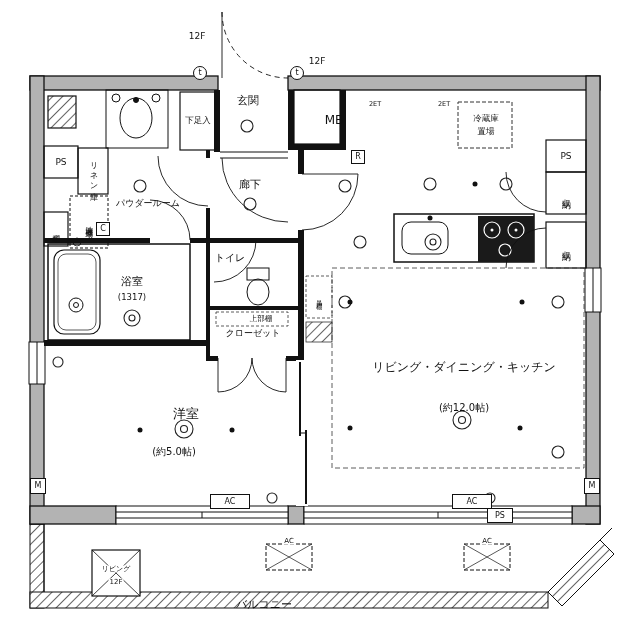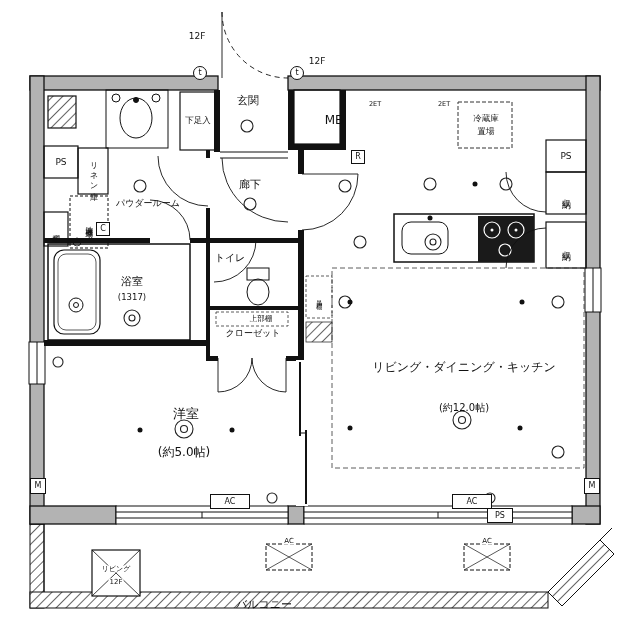--- a/index.html
+++ b/index.html
@@ -215,21 +215,21 @@
 <div class="lbl" style="left:248px;top:100px;font-size:11px;">玄関</div>
 <div class="lbl" style="left:250px;top:184px;font-size:11px;">廊下</div>
 <div class="lbl" style="left:148px;top:203px;font-size:9px;">パウダールーム</div>
 <div class="lbl" style="left:132px;top:281px;font-size:11px;">浴室</div>
 <div class="lbl" style="left:132px;top:297px;font-size:8.5px;">(1317)</div>
 <div class="lbl" style="left:230px;top:258px;font-size:10px;">トイレ</div>
 <div class="lbl" style="left:253px;top:333px;font-size:9px;">クローゼット</div>
 <div class="lbl" style="left:261px;top:319px;font-size:7.5px;">上部棚</div>
 <div class="lbl v" style="left:319px;top:297px;font-size:6.5px;">吊戸棚</div>
 <div class="lbl" style="left:186px;top:413px;font-size:13px;">洋室</div>
-<div class="lbl" style="left:184px;top:452px;font-size:12px;">(約5.0帖)</div>
+<div class="lbl" style="left:174px;top:452px;font-size:10px;">(約5.0帖)</div>
 <div class="lbl" style="left:464px;top:367px;font-size:12px;">リビング・ダイニング・キッチン</div>
 <div class="lbl" style="left:464px;top:408px;font-size:10px;">(約12.0帖)</div>
 <div class="lbl" style="left:220px;top:604px;font-size:11px;margin-left:44px;">バルコニー</div>
 <div class="lbl" style="left:198px;top:120px;font-size:8.5px;">下足入</div>
 <div class="lbl" style="left:334px;top:120px;font-size:12px;">MB</div>
 <div class="lbl v" style="left:93px;top:172px;font-size:8px;">リネン庫</div>
 <div class="lbl v" style="left:56px;top:229px;font-size:7.5px;">棚板</div>
 <div class="lbl v" style="left:89px;top:222px;font-size:7.5px;">洗濯機置場</div>
 <div class="lbl" style="left:486px;top:118px;font-size:8.5px;">冷蔵庫</div>
 <div class="lbl" style="left:486px;top:131px;font-size:8.5px;">置場</div>

